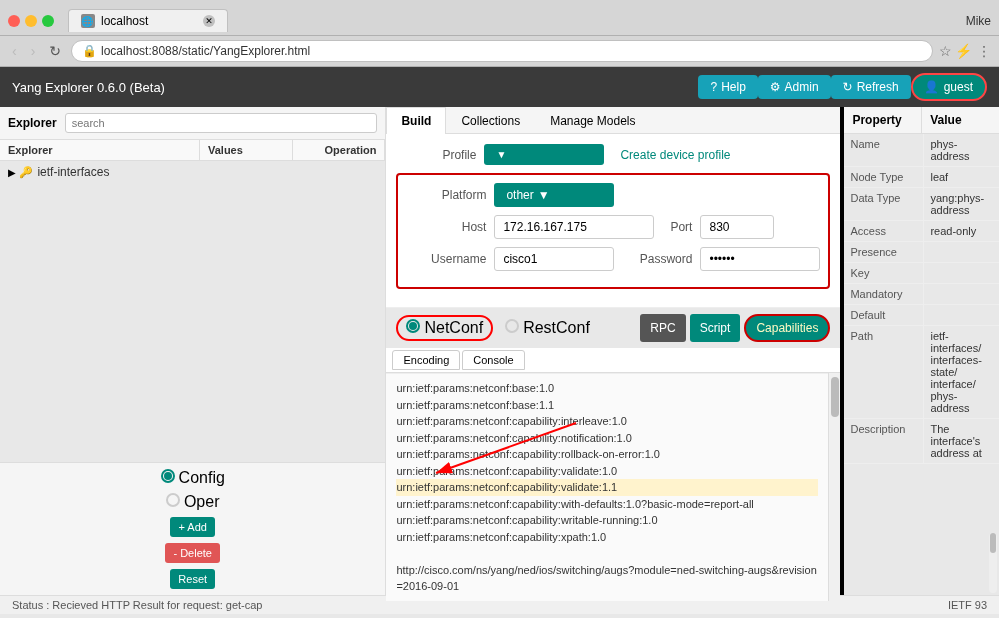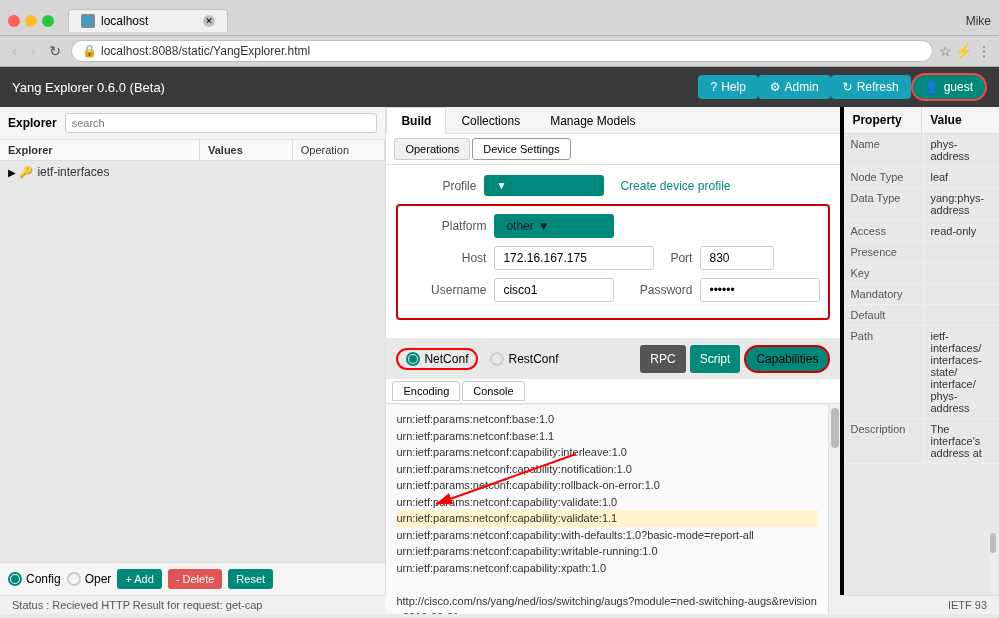--- a/index.html
+++ b/index.html
@@ -117,47 +117,47 @@
     .form-control {
       border: 1px solid #ccc; border-radius: 3px; padding: 4px 8px; font-size: 12px;
     }
     .dropdown-btn {
       background: #00897b; color: white; border: none; border-radius: 3px;
       padding: 5px 12px; display: flex; align-items: center; gap: 4px; cursor: pointer; font-size: 12px;
       min-width: 120px;
     }
     .dropdown-btn .caret { font-size: 10px; }
     .platform-dropdown {
-      background: #00897b; color: #0f172a; border: none; border-radius: 3px;
+      background: #00897b; color: #ffffff; border: none; border-radius: 3px;
       padding: 5px 12px; display: flex; align-items: center; gap: 4px; cursor: pointer; font-size: 12px;
       min-width: 120px;
     }
     .red-border-box {
       border: 2px solid #cc0000; border-radius: 4px; padding: 8px; margin: 4px 0 8px 0;
     }
     .input-host { width: 160px; }
     .input-port { width: 74px; }
     .port-label { font-size: 12px; color: #555; margin-left: 8px; }
 
     
     .protocol-row {
       display: flex; align-items: center; padding: 6px 10px; gap: 10px; border-top: 1px solid #eee;
     }
     .radio-group { display: flex; align-items: center; gap: 12px; }
-    .radio-option { display: flex; align-items: flex-start; gap: 4px; cursor: pointer; font-size: 12px; }
+    .radio-option { display: flex; align-items: flex-start; gap: 4px; cursor: pointer; font-size: 16px; }
     .radio-circle {
       width: 14px; height: 14px; border-radius: 50%; border: 2px solid #ccc;
       display: flex; align-items: center; justify-content: center;
     }
     .radio-circle.checked { border-color: #00897b; }
     .radio-inner { width: 8px; height: 8px; border-radius: 50%; background: #00897b; }
     .action-btns { margin-left: auto; display: flex; gap: 4px; }
     .btn-rpc { background: #555; color: white; border: none; border-radius: 3px; padding: 5px 10px; cursor: pointer; font-size: 12px; }
     .btn-script { background: #00897b; color: white; border: none; border-radius: 3px; padding: 5px 10px; cursor: pointer; font-size: 12px; }
-    .btn-capabilities { background: #00897b; color: #000000; border: none; border-radius: 3px; padding: 5px 10px; cursor: pointer; font-size: 12px; border: 2px solid #cc0000; border-radius: 20px; }
+    .btn-capabilities { background: #00897b; color: #fef9c3; border: none; border-radius: 3px; padding: 5px 10px; cursor: pointer; font-size: 12px; border: 2px solid #cc0000; border-radius: 20px; }
 
     
     .encoding-tabs {
       display: flex; border-bottom: 1px solid #ddd; background: #ffffff; padding: 2px 6px;
     }
     .encoding-tab {
       padding: 3px 10px; font-size: 11px; cursor: pointer; border: 1px solid #ccc;
       background: white; border-radius: 3px 3px 0 0; margin-right: 2px;
     }
 
@@ -259,29 +259,29 @@
 <div style="display:flex; flex:1; height: calc(618px - 36px - 32px - 30px - 32px);">
 
   <div class="explorer-panel">
     <div class="explorer-header">
       <span class="explorer-title">Explorer</span>
       <input class="search-input" type="text" placeholder="search" style="">
     </div>
     <div class="col-headers">
       <div class="col-header col-explorer" style="font-weight:bold;">Explorer</div>
       <div class="col-header col-values" style="font-weight:bold;">Values</div>
-      <div class="col-header col-operation" style="font-weight:normal;">Operation</div>
+      <div class="col-header col-operation" style="font-weight:bold;text-align:right;">Operation</div>
     </div>
     <div class="tree-item">
       <span class="tree-icon">▶</span>
       <span class="tree-key-icon">🔑</span>
       <span class="tree-label">ietf-interfaces</span>
     </div>
 
-    <div style="margin-top:auto; border-top:1px solid #ddd; padding: 6px 8px; display:flex; align-items:center; gap:6px; background:#f5f5f5;">
+    <div style="margin-top:auto; border-top:1px solid #ddd; padding: 6px 8px; display:flex; align-items:center; gap:6px; background:#f5f5f5;flex-direction:column;">
       <label class="radio-option">
         <div class="radio-circle checked">
             <div class="radio-inner"></div>
           </div>
         <span>Config</span>
       </label>
       <label class="radio-option">
         <div class="radio-circle"></div>
         <span>Oper</span>
       </label>
@@ -292,24 +292,20 @@
   </div>
 
   <div class="main-panel">
 
     <div class="tab-bar-panel">
       <div class="panel-tab active">Build</div>
       <div class="panel-tab">Collections</div>
       <div class="panel-tab">Manage Models</div>
     </div>
 
-    <div class="sub-tabs">
-      <div class="sub-tab">Operations</div>
-      <div class="sub-tab active">Device Settings</div>
-    </div>
 
     <div class="device-settings">
 
       <div class="form-row">
         <span class="form-label">Profile</span>
         <button class="dropdown-btn">
           <span class="caret">▼</span>
         </button>
         <a class="create-profile-link">Create device profile</a>
       </div>

